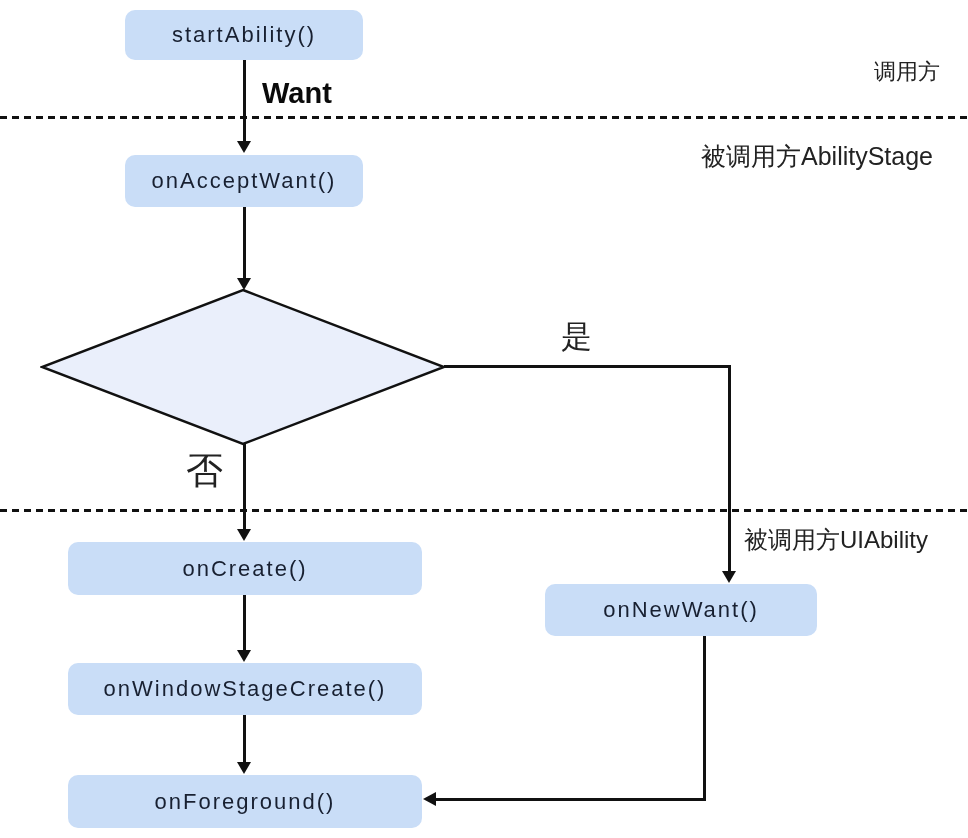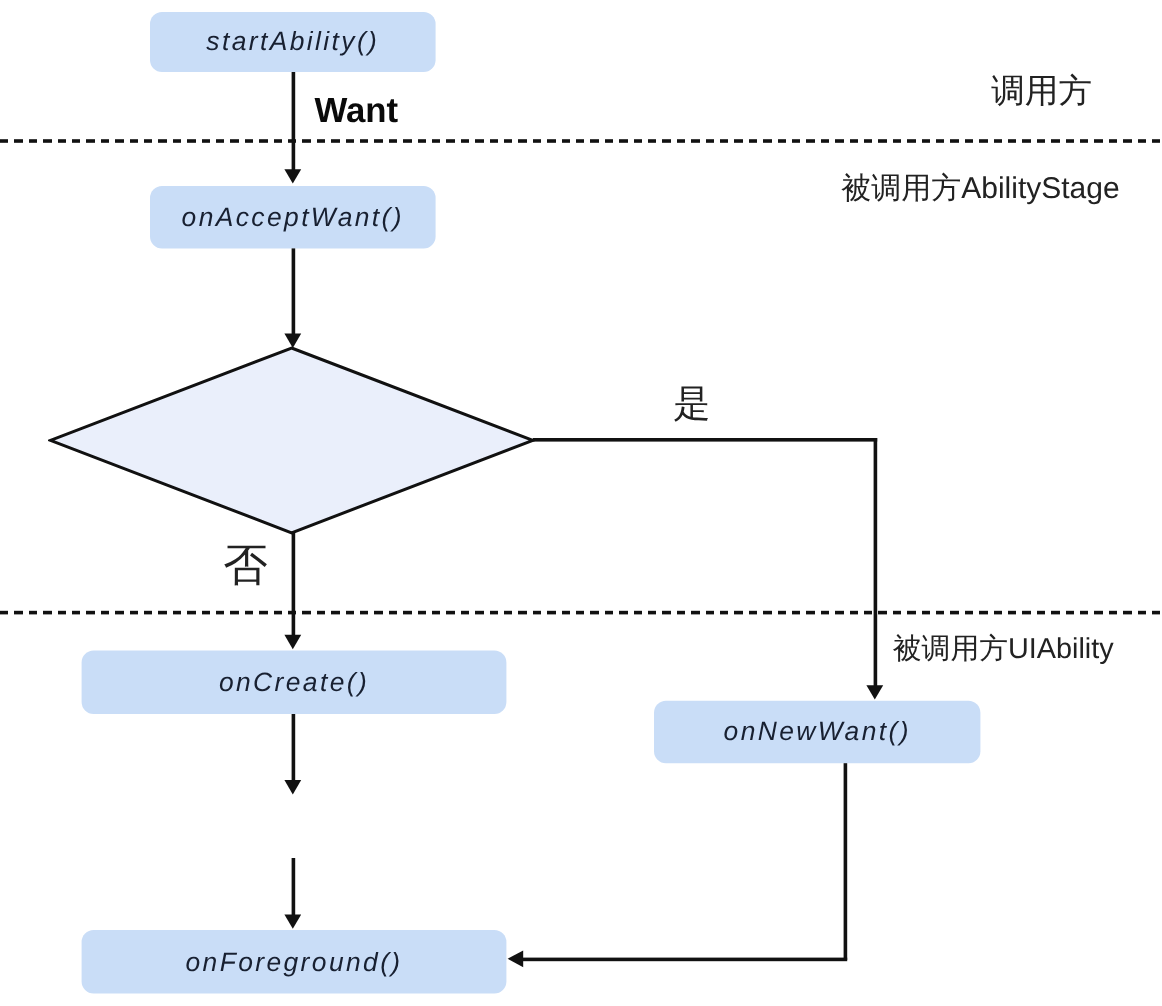--- a/index.html
+++ b/index.html
@@ -3,40 +3,40 @@
 <meta charset="utf-8">
 <style>
   html,body{margin:0;padding:0;background:#ffffff;}
   .canvas{
     position:relative;width:968px;height:838px;background:#ffffff;
     font-family:"Liberation Sans","DejaVu Sans",sans-serif;overflow:hidden;
   }
   .node{
     position:absolute;background:#c9ddf7;border-radius:10px;
     display:flex;align-items:center;justify-content:center;
-    color:#182031;font-size:22px;letter-spacing:2px;white-space:nowrap;font-style:italic;
+    color:#182031;font-size:22px;letter-spacing:2px;white-space:nowrap;
   }
   .vline{position:absolute;width:3px;background:#111;}
   .hline{position:absolute;height:3px;background:#111;}
   .dash{
     position:absolute;left:0;width:968px;height:3px;
     background:repeating-linear-gradient(90deg,#111 0 7px,transparent 7px 12px);
   }
   .ah-down{
     position:absolute;width:0;height:0;
     border-left:7px solid transparent;border-right:7px solid transparent;
     border-top:12px solid #111;
   }
   .ah-left{
     position:absolute;width:0;height:0;
     border-top:7px solid transparent;border-bottom:7px solid transparent;
     border-right:13px solid #111;
   }
   .lbl{position:absolute;color:#222;white-space:nowrap;}
-  .lbl-caller{left:826px;top:57px;font-size:28px;}
+  .lbl-caller{left:874px;top:57px;font-size:22px;}
   .lbl-stage{left:701px;top:140px;font-size:25px;text-align:center;}
   .lbl-uiability{left:744px;top:524px;font-size:24px;}
   .lbl-want{left:262px;top:77px;font-size:29px;font-weight:bold;color:#0a0a0a;}
   .lbl-yes{left:561px;top:316px;font-size:31px;}
   .lbl-no{left:186px;top:446px;font-size:37px;}
   .diamond-svg{position:absolute;left:40px;top:288px;}
   .decision-text{
     position:absolute;left:150px;top:340px;font-size:23px;line-height:31px;
     color:#1f1f1f;white-space:nowrap;
   }
@@ -55,20 +55,21 @@
   <div class="dash" style="top:116px;"></div>
   <div class="dash" style="top:509px;"></div>
 
   <div class="lbl lbl-caller">调用方</div>
   <div class="lbl lbl-stage">被调用方AbilityStage</div>
   <div class="lbl lbl-uiability">被调用方UIAbility</div>
 
   <div class="node n-start">startAbility()</div>
   <div class="node n-accept">onAcceptWant()</div>
   <div class="node n-create">onCreate()</div>
+  <div class="node n-wsc">onWindowStageCreate()</div>
   <div class="node n-fg">onForeground()</div>
   <div class="node n-newwant">onNewWant()</div>
 
   <svg class="diamond-svg" width="406" height="158" viewBox="0 0 406 158">
     <polygon points="203,2 404,79 203,156 2,79" stroke="#111" stroke-width="2.5" fill="#eaeffb"></polygon>
   </svg>
 
   <div class="vline" style="left:243px;top:60px;height:82px;"></div>
   <div class="ah-down" style="left:237px;top:141px;"></div>
   <div class="lbl lbl-want">Want</div>

